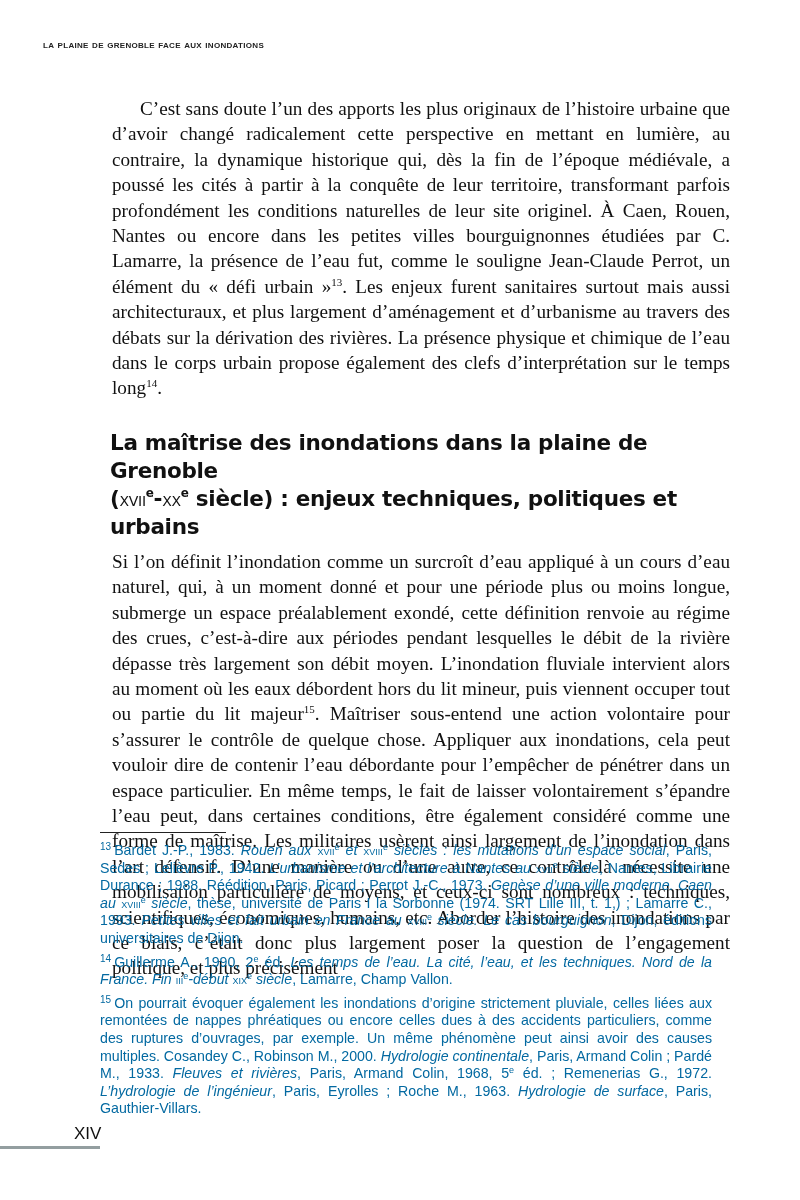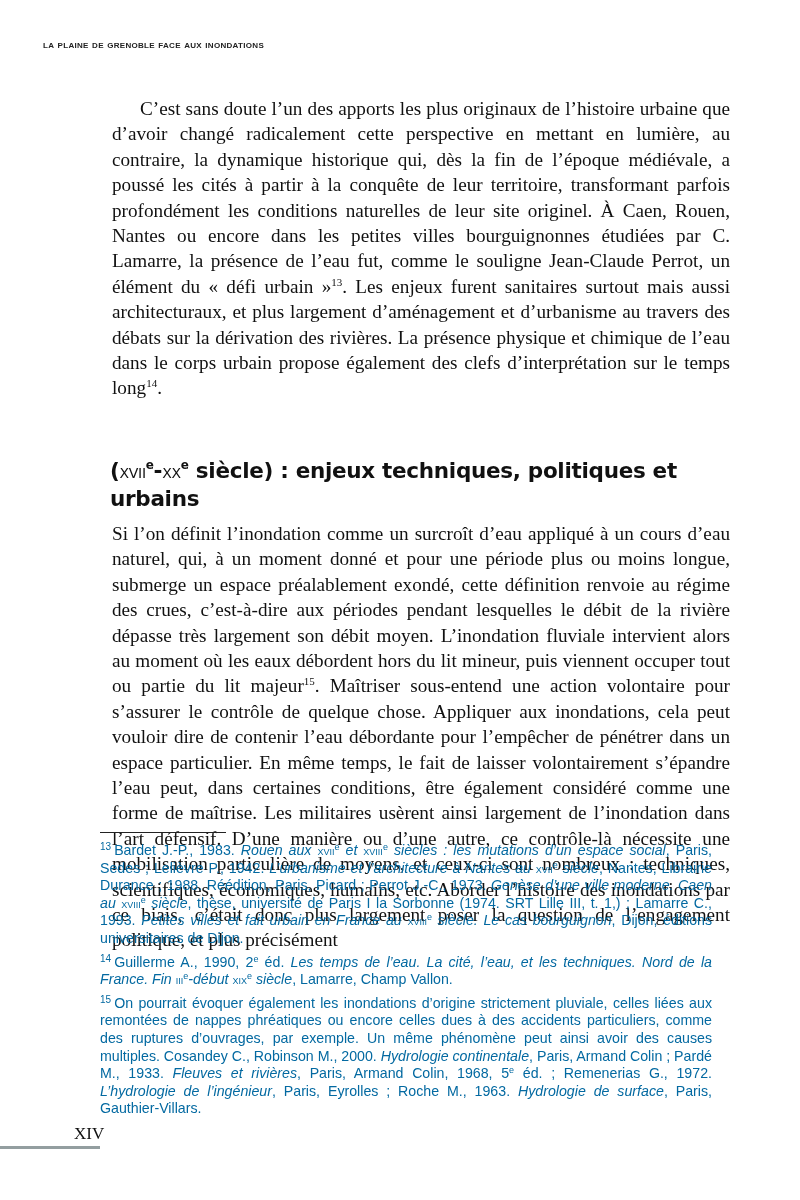--- a/index.html
+++ b/index.html
@@ -31,33 +31,33 @@
       font-family: Liberation Sans, sans-serif; font-size: 14.2px; line-height: 17.6px;
       text-align: justify; color: #0369a1;
     }
     .footnotes .fn { margin: 0 0 6px 0; }
     .footnotes .num { font-size: 10px; vertical-align: 5px; line-height: 0; margin-right: 3px; }
     .footnotes i { font-style: italic; }
     .footnotes .sc { font-variant: small-caps; font-size: 13px; }
     .footnotes sup { font-size: 9px; vertical-align: 5px; }
     .folio {
       position: absolute; left: 74px; top: 1124px;
-      font-family: Liberation Serif, serif; font-size: 17px; color: #111;
+      font-family: Liberation Sans, sans-serif; font-size: 17px; color: #111;
     }
     .folio-rule { position: absolute; left: 0; top: 1146px; width: 100px; height: 3px; background: #939ea0; }
   </style>
 </head>
 <body>
 
 <div class="running-head">La plaine de Grenoble face aux inondations</div>
 
 <div class="content">
   <p class="indent"><span>C’est sans doute l’un des apports les plus originaux de l’histoire urbaine que d’avoir changé radicalement cette perspective en mettant en lumière, au contraire, la dynamique historique qui, dès la fin de l’époque médiévale, a poussé les cités à partir à la conquête de leur territoire, transformant parfois profondément les conditions naturelles de leur site originel. À Caen, Rouen, Nantes ou encore dans les petites villes bourguignonnes étudiées par C. Lamarre, la présence de l’eau fut, comme le souligne Jean-Claude Perrot, un élément du « défi urbain »</span><sup>13</sup><span>. Les enjeux furent sanitaires surtout mais aussi architecturaux, et plus largement d’aménagement et d’urbanisme au travers des débats sur la dérivation des rivières. La présence physique et chimique de l’eau dans le corps urbain propose également des clefs d’interprétation sur le temps long</span><sup>14</sup><span>.</span></p>
 
-  <h2 class="section-title"><br><span>(</span><span class="sc">xvii</span><sup>e</sup><span>-</span><span class="sc">xx</span><sup>e</sup><span> siècle) : enjeux techniques, politiques et urbains</span></h2>
+  <h2 class="section-title"><span>La maîtrise des inondations dans la plaine de Grenoble</span><br><span>(</span><span class="sc">xvii</span><sup>e</sup><span>-</span><span class="sc">xx</span><sup>e</sup><span> siècle) : enjeux techniques, politiques et urbains</span></h2>
 
   <p><span>Si l’on définit l’inondation comme un surcroît d’eau appliqué à un cours d’eau naturel, qui, à un moment donné et pour une période plus ou moins longue, submerge un espace préalablement exondé, cette définition renvoie au régime des crues, c’est-à-dire aux périodes pendant lesquelles le débit de la rivière dépasse très largement son débit moyen. L’inondation fluviale intervient alors au moment où les eaux débordent hors du lit mineur, puis viennent occuper tout ou partie du lit majeur</span><sup>15</sup><span>. Maîtriser sous-entend une action volontaire pour s’assurer le contrôle de quelque chose. Appliquer aux inondations, cela peut vouloir dire de contenir l’eau débordante pour l’empêcher de pénétrer dans un espace particulier. En même temps, le fait de laisser volontaire­ment s’épandre l’eau peut, dans certaines conditions, être également considéré comme une forme de maîtrise. Les militaires usèrent ainsi largement de l’inondation dans l’art défensif. D’une manière ou d’une autre, ce contrôle-là nécessite une mobilisa­tion particulière de moyens, et ceux-ci sont nombreux : techniques, scientifiques, économiques, humains, etc. Aborder l’histoire des inondations par ce biais, c’était donc plus largement poser la question de l’engagement politique, et plus précisément</span></p>
 </div>
 
 <div class="fn-rule"></div>
 
 <div class="footnotes" id="footnotes">
     <p class="fn"><span class="num">13</span><span>Bardet J.-P., 1983. </span><i>Rouen aux </i><span class="sc">xvii</span><sup>e</sup><i> et </i><span class="sc">xviii</span><sup>e</sup><i> siècles : les mutations d’un espace social</i><span>, Paris, Sedes ; Lelièvre P., 1942. </span><i>L’urbanisme et l’architecture à Nantes au </i><span class="sc">xvii</span><sup>e</sup><i> siècle</i><span>, Nantes, Librairie Durance ; 1988. Réédition, Paris, Picard ; Perrot J.-C., 1973. </span><i>Genèse d’une ville moderne. Caen au </i><span class="sc">xviii</span><sup>e</sup><i> siècle</i><span>, thèse, université de Paris I la Sorbonne (1974. SRT Lille III, t. 1,) ; Lamarre C., 1993. </span><i>Petites villes et fait urbain en France au </i><span class="sc">xviii</span><sup>e</sup><i> siècle. Le cas bourguignon</i><span>, Dijon, éditions universitaires de Dijon.</span></p>
     <p class="fn"><span class="num">14</span><span>Guillerme A., 1990, 2</span><sup>e</sup><span> éd. </span><i>Les temps de l’eau. La cité, l’eau, et les techniques. Nord de la France. Fin </i><span class="sc">iii</span><sup>e</sup><i>-début </i><span class="sc">xix</span><sup>e</sup><i> siècle</i><span>, Lamarre, Champ Vallon.</span></p>
     <p class="fn"><span class="num">15</span><span>On pourrait évoquer également les inondations d’origine strictement pluviale, celles liées aux remontées de nappes phréatiques ou encore celles dues à des accidents particuliers, comme des ruptures d’ouvrages, par exemple. Un même phénomène peut ainsi avoir des causes multiples. Cosandey C., Robinson M., 2000. </span><i>Hydrologie continentale</i><span>, Paris, Armand Colin ; Pardé M., 1933. </span><i>Fleuves et rivières</i><span>, Paris, Armand Colin, 1968, 5</span><sup>e</sup><span> éd. ; Remenerias G., 1972. </span><i>L’hydrologie de l’ingénieur</i><span>, Paris, Eyrolles ; Roche M., 1963. </span><i>Hydrologie de surface</i><span>, Paris, Gauthier-Villars.</span></p>

